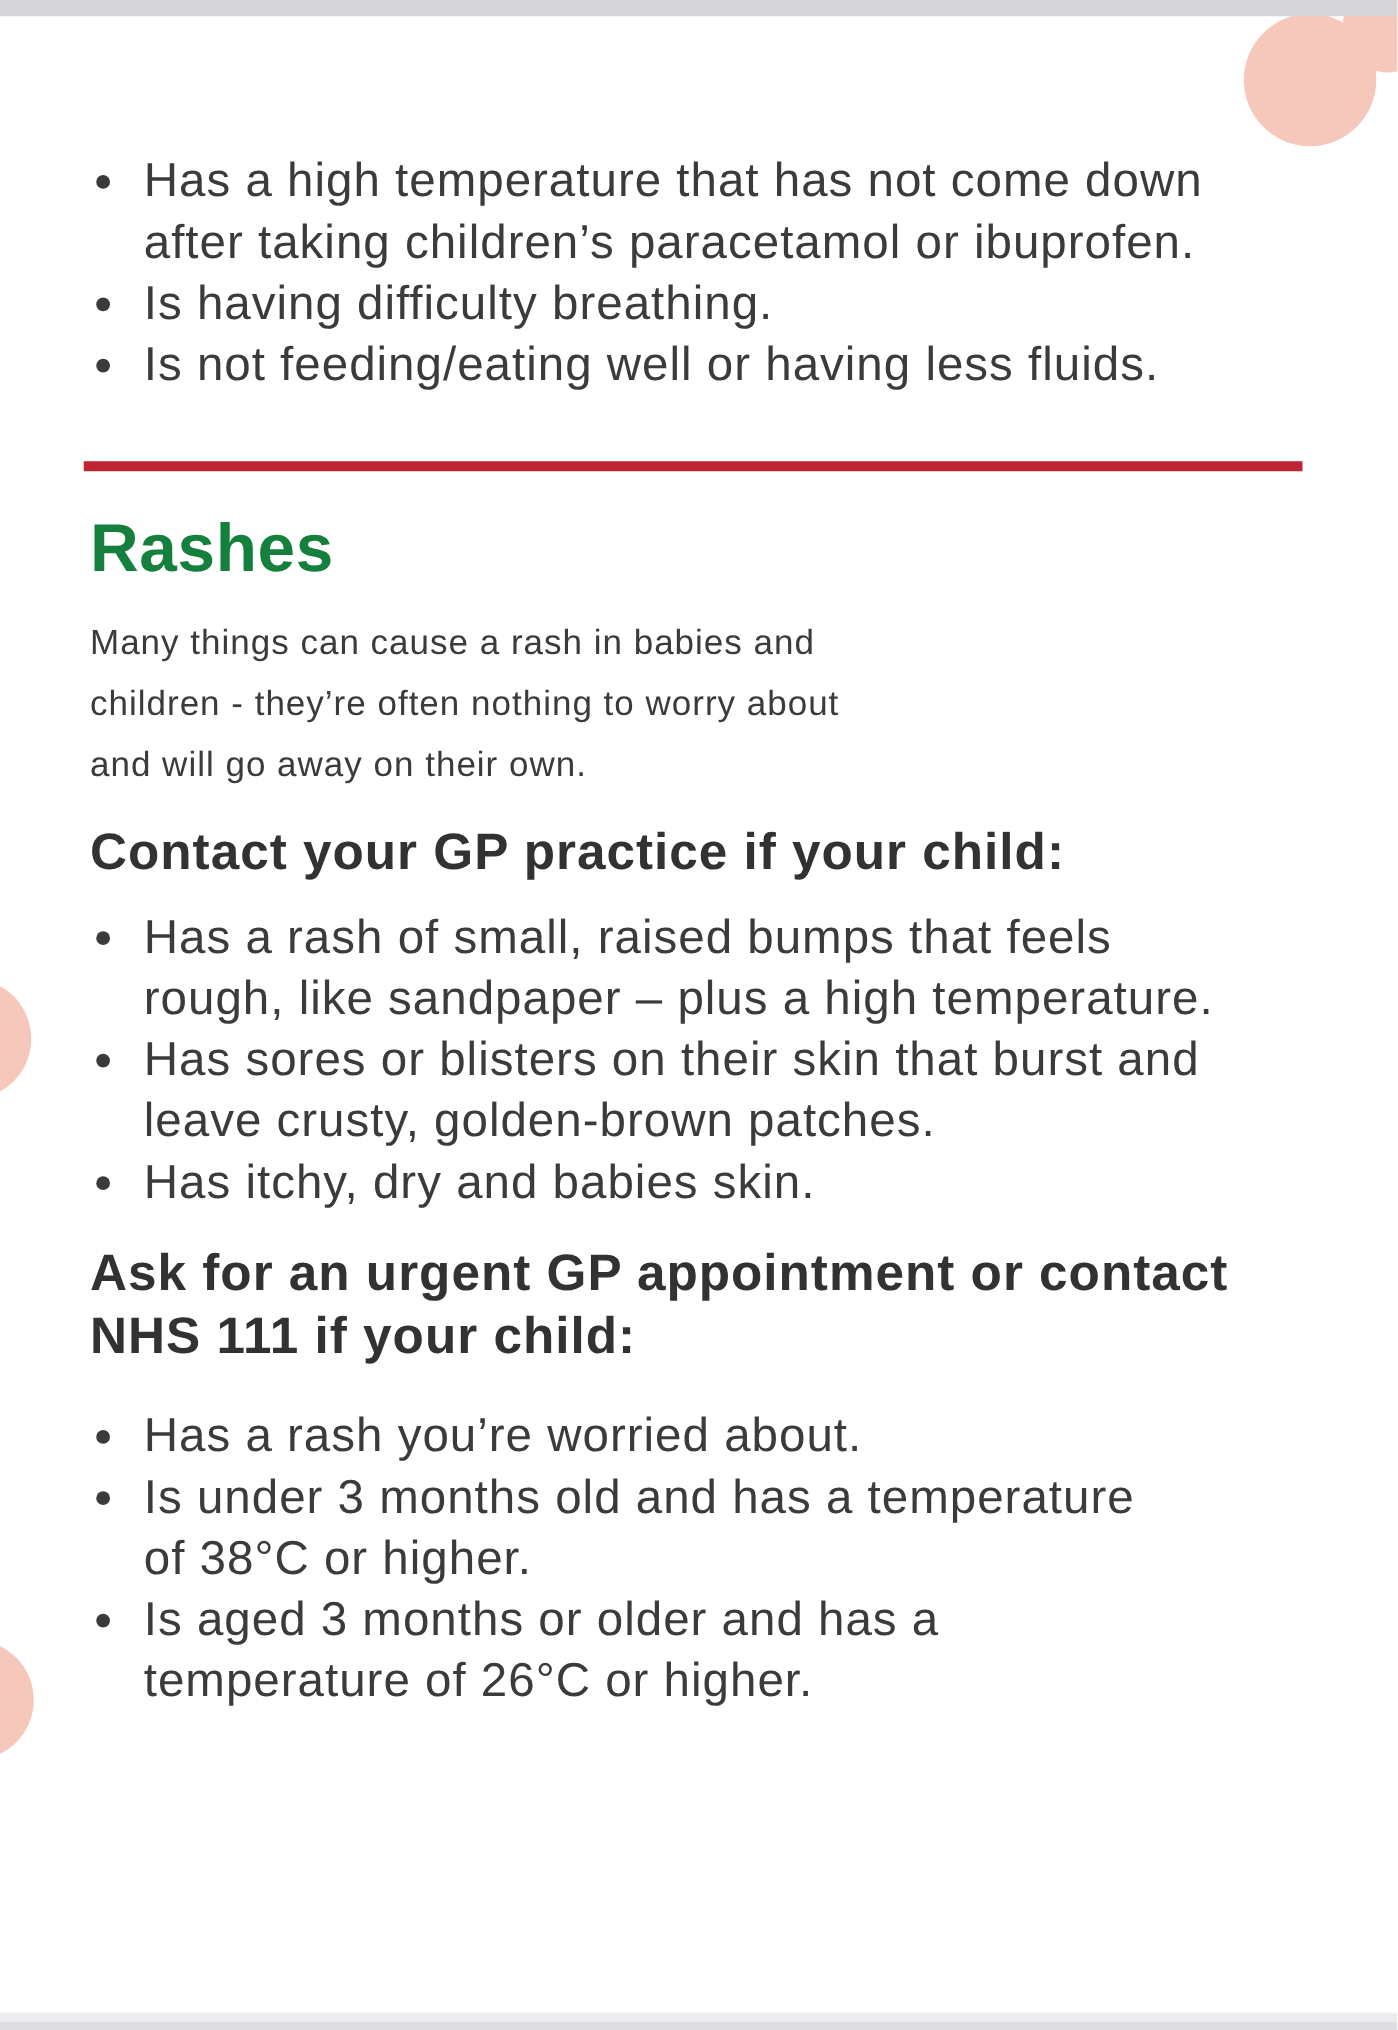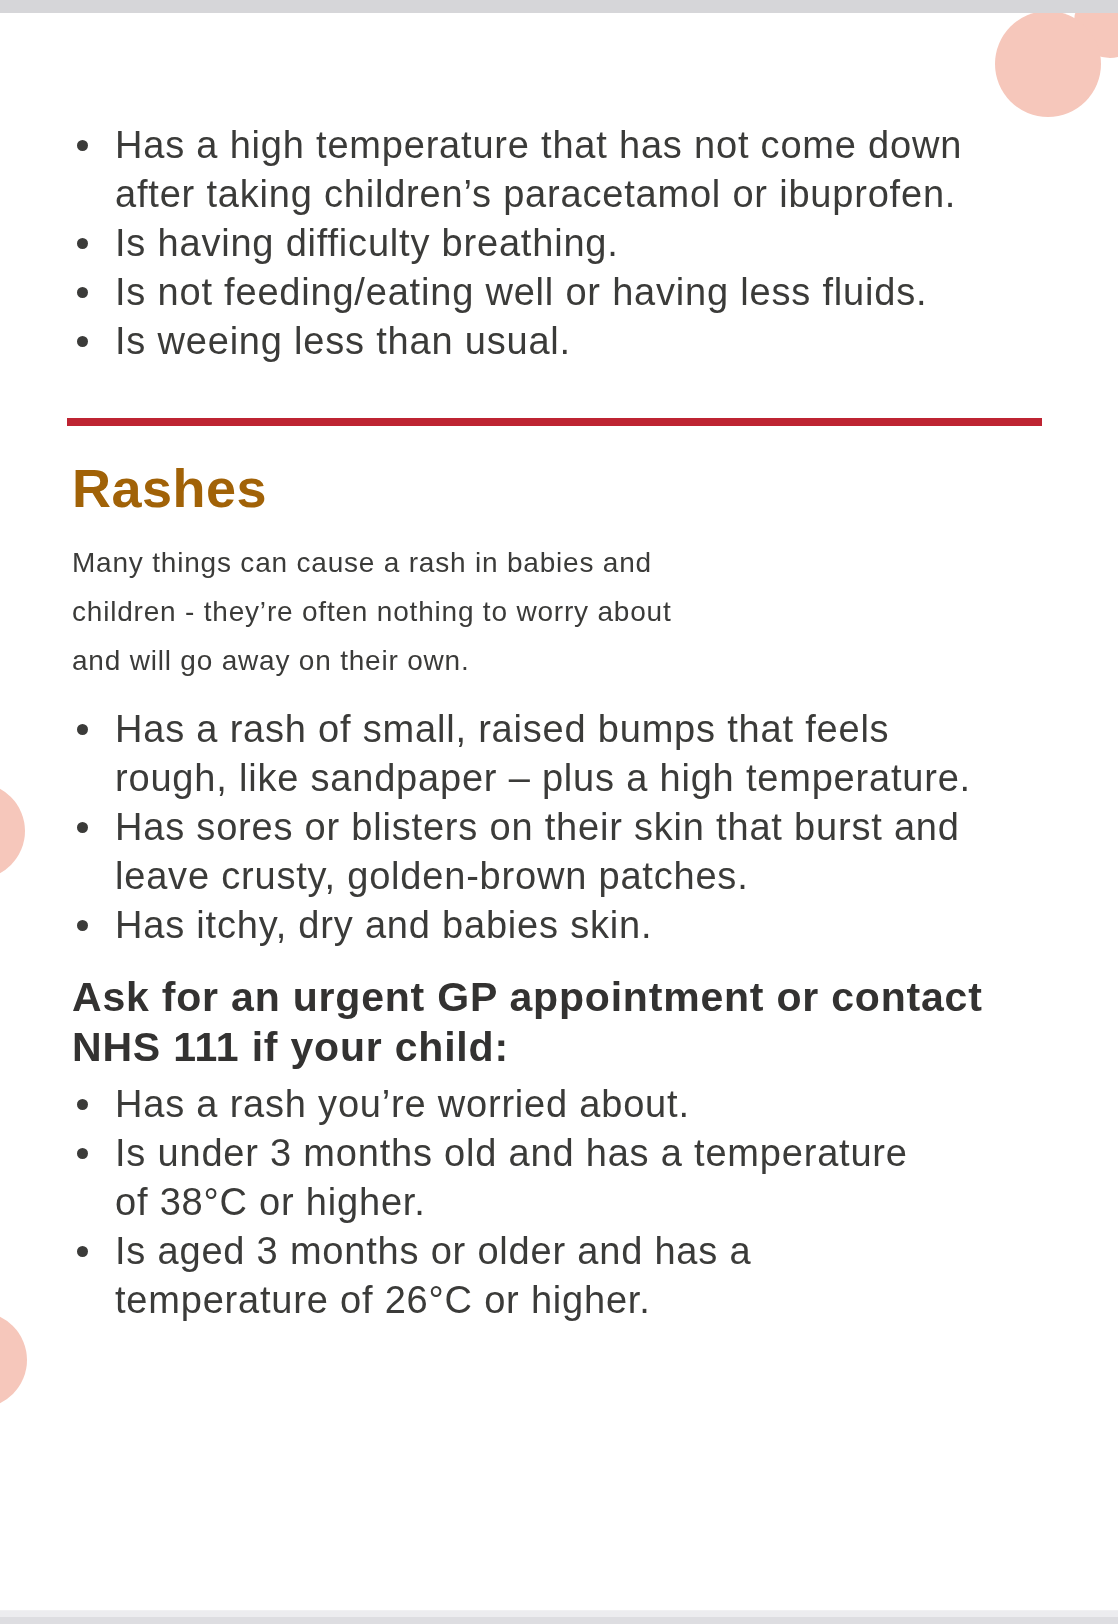--- a/index.html
+++ b/index.html
@@ -52,70 +52,70 @@
     border:none;
     margin-top:52px;
     margin-left:-5px;
     width:975px; height:8px;
     background:#be2432;
   }
   h1.section-title {
     margin-top:34px;
     font-size:54px; line-height:56px;
     letter-spacing:0.5px;
-    font-weight:bold; color:#a16207;
+    font-weight:bold; color:#15803d;
   }
   h2.sub {
     font-size:41px; line-height:50px;
     letter-spacing:0.8px;
     font-weight:bold; color:#333231;
     white-space:pre-line;
   }
   h2.good-to-know { margin-top:24px; }
   p.body-text {
     margin-top:22px;
     font-size:28px; line-height:49px;
     letter-spacing:0.8px;
     white-space:pre-line;
   }
   h2.gp-heading { margin-top:20px; }
   ul.gp-list { margin-top:20px; }
   h2.urgent-heading { margin-top:22px; }
-  ul.urgent-list { margin-top:8px; }
+  ul.urgent-list { margin-top:32px; }
 </style>
 </head>
 <body>
 
 <div class="page">
   <div class="top-bar"></div>
 
   <div class="decor circle-tr-small"></div>
   <div class="decor circle-tr-big"></div>
   <div class="decor circle-left-1"></div>
   <div class="decor circle-left-2"></div>
 
   <div class="content">
 
     <ul class="bullets emergency">
         <li>Has a high temperature that has not come down
 after taking children’s paracetamol or ibuprofen.</li>
         <li>Is having difficulty breathing.</li>
         <li>Is not feeding/eating well or having less fluids.</li>
-        <li>Is weeing less than usual.</li>
       </ul>
 
     <hr class="divider">
 
     <h1 class="section-title">Rashes</h1>
 
 
     <p class="body-text">Many things can cause a rash in babies and
 children - they’re often nothing to worry about
 and will go away on their own.</p>
 
+    <h2 class="sub gp-heading">Contact your GP practice if your child:</h2>
 
     <ul class="bullets gp-list">
         <li>Has a rash of small, raised bumps that feels
 rough, like sandpaper – plus a high temperature.</li>
         <li>Has sores or blisters on their skin that burst and
 leave crusty, golden-brown patches.</li>
         <li>Has itchy, dry and babies skin.</li>
       </ul>
 
     <h2 class="sub urgent-heading">Ask for an urgent GP appointment or contact

